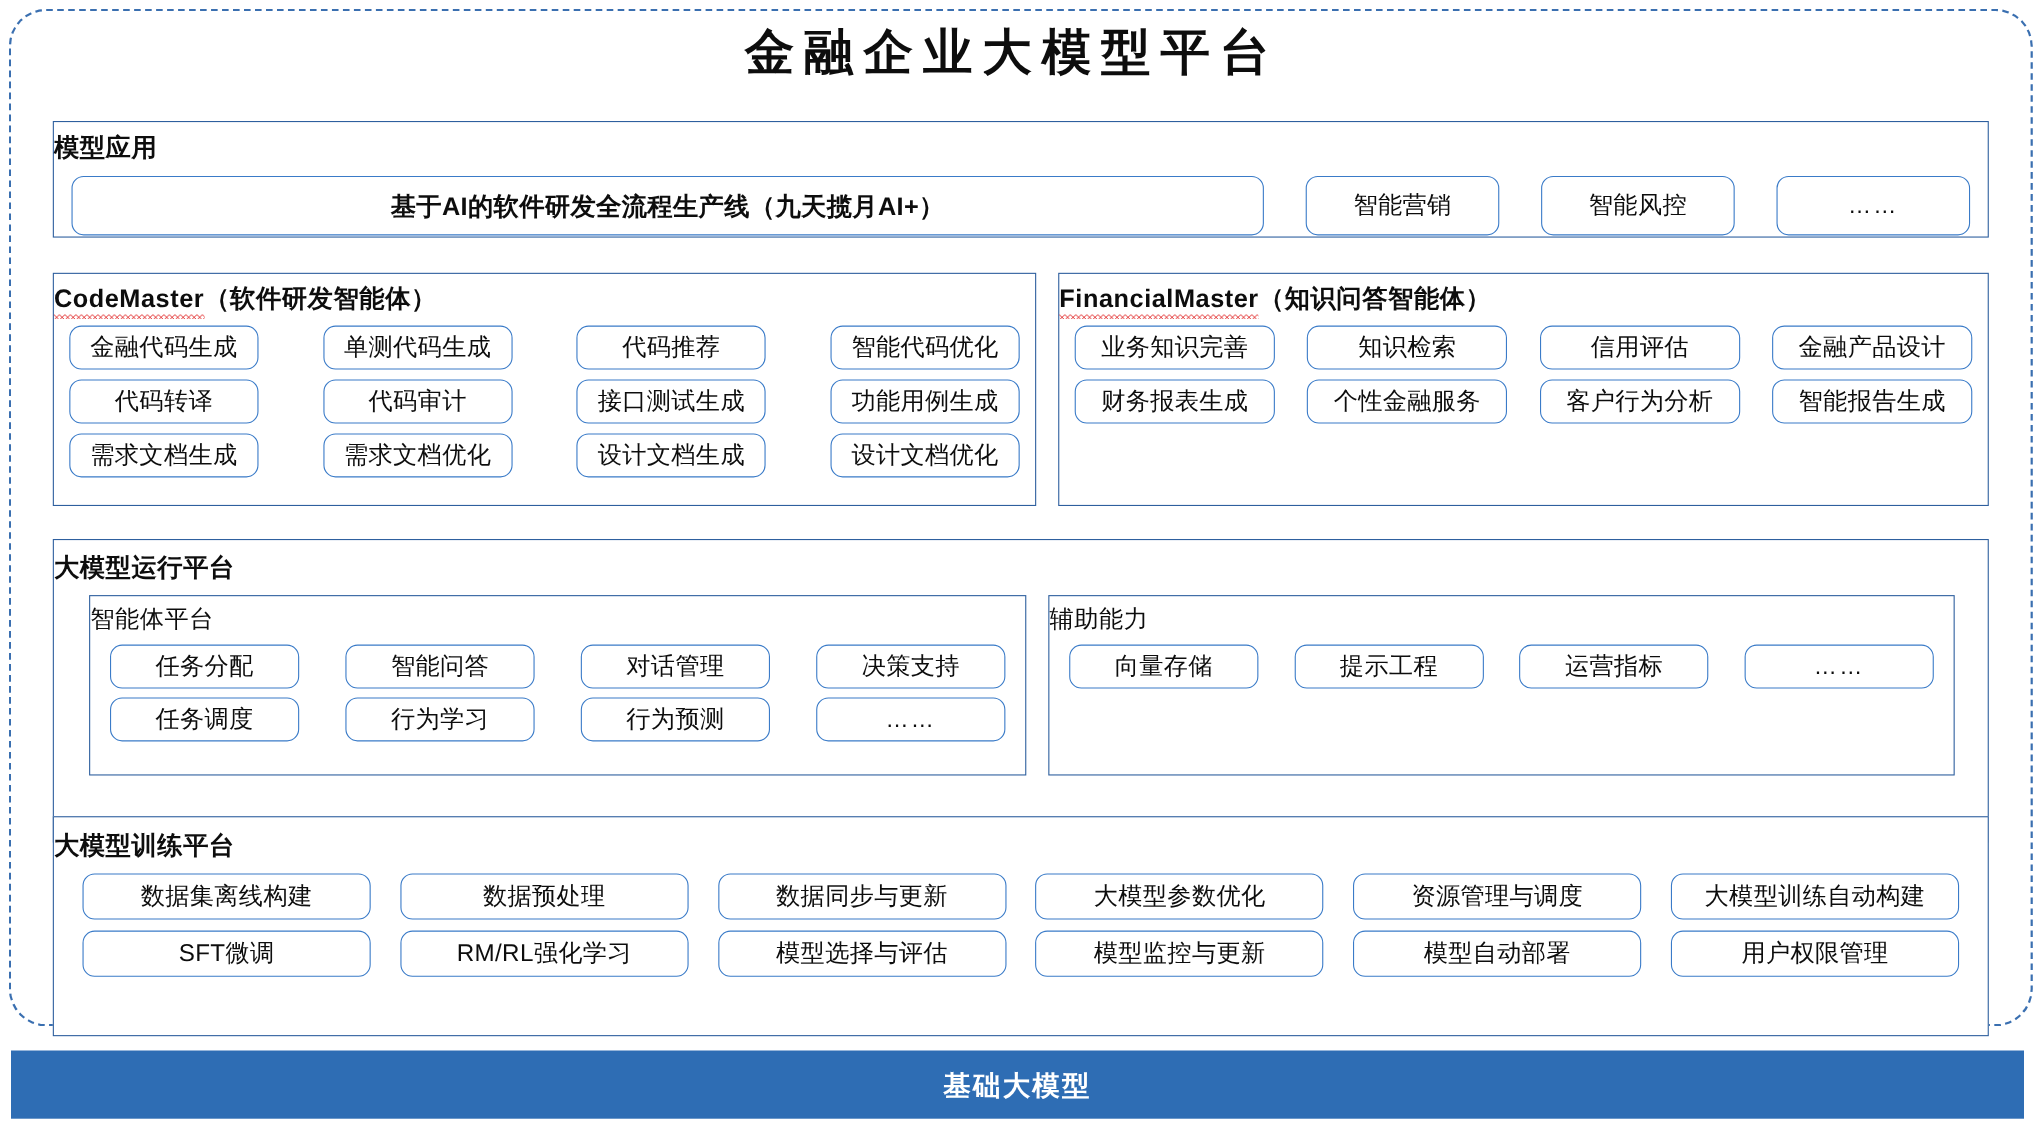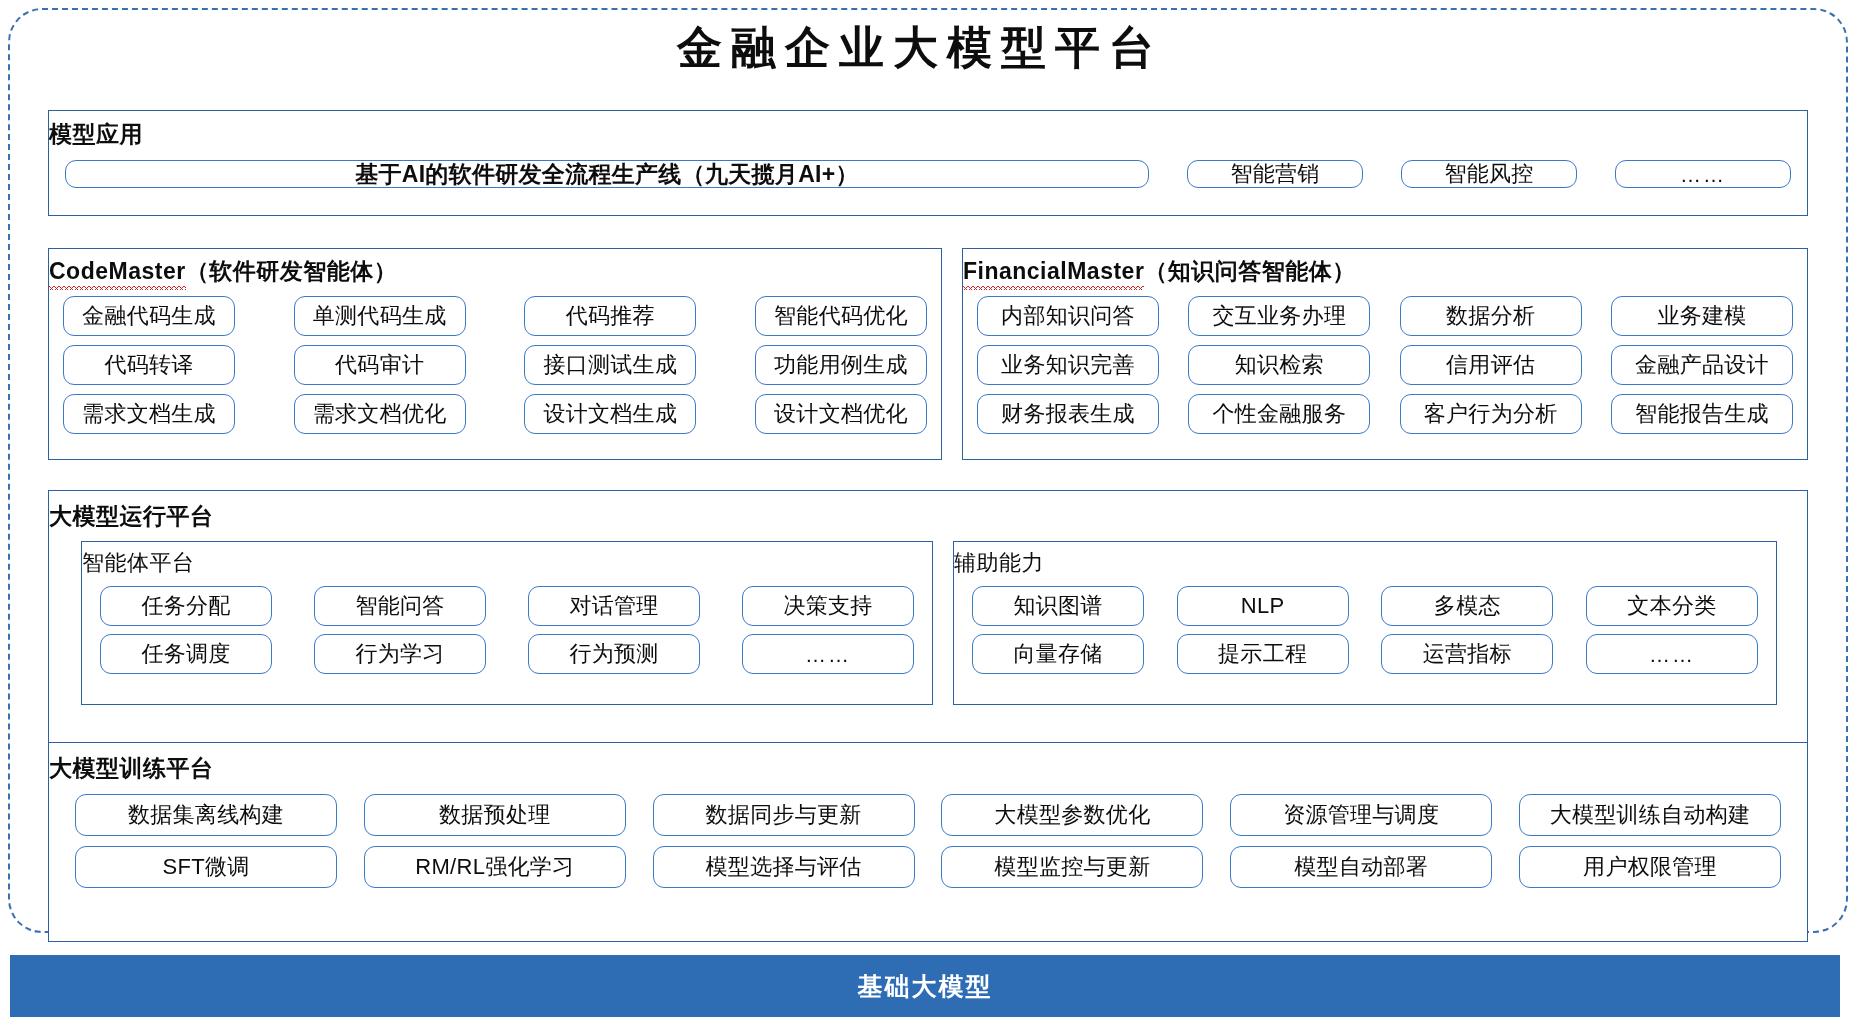--- a/index.html
+++ b/index.html
@@ -117,21 +117,21 @@
   }
   .chip.ellipsis {
     letter-spacing: 2px;
     font-size: 21px;
   }
 
   
   #sec-apps { left: 48px; top: 110px; width: 1760px; height: 106px; }
   #sec-apps .panel-title { margin-top: 8px; }
   #sec-apps .chip-row { margin: 10px 16px 0 16px; }
-  #sec-apps .chip { height: 28px; }
+  #sec-apps .chip { height: 54px; }
   #chip-pipeline { width: 1084px; }
   #sec-apps .chip.small { width: 176px; }
 
   
   #sec-codemaster { left: 48px; top: 248px; width: 894px; height: 212px; }
   #sec-financialmaster { left: 962px; top: 248px; width: 846px; height: 212px; }
   .agent-panel .panel-title { margin-top: 7px; }
   .agent-panel .chip-row { margin: 9px 14px 0 14px; }
   .agent-panel .chip { height: 40px; }
 
@@ -216,26 +216,20 @@
     <div class="chip-row">
       <div class="chip">需求文档生成</div>
       <div class="chip">需求文档优化</div>
       <div class="chip">设计文档生成</div>
       <div class="chip">设计文档优化</div>
     </div>
   </div>
 
   <div class="panel agent-panel" id="sec-financialmaster">
     <div class="panel-title"><span class="spellcheck">FinancialMaster</span><span>（知识问答智能体）</span></div>
-    <div class="chip-row">
-      <div class="chip">内部知识问答</div>
-      <div class="chip">交互业务办理</div>
-      <div class="chip">数据分析</div>
-      <div class="chip">业务建模</div>
-    </div>
     <div class="chip-row">
       <div class="chip">业务知识完善</div>
       <div class="chip">知识检索</div>
       <div class="chip">信用评估</div>
       <div class="chip">金融产品设计</div>
     </div>
     <div class="chip-row">
       <div class="chip">财务报表生成</div>
       <div class="chip">个性金融服务</div>
       <div class="chip">客户行为分析</div>
@@ -258,26 +252,20 @@
         <div class="chip">任务调度</div>
         <div class="chip">行为学习</div>
         <div class="chip">行为预测</div>
         <div class="chip ellipsis">……</div>
       </div>
     </div>
 
     <div class="subpanel" id="sub-aux">
       <div class="panel-title sub">辅助能力</div>
       <div class="chip-row">
-        <div class="chip">知识图谱</div>
-        <div class="chip">NLP</div>
-        <div class="chip">多模态</div>
-        <div class="chip">文本分类</div>
-      </div>
-      <div class="chip-row">
         <div class="chip">向量存储</div>
         <div class="chip">提示工程</div>
         <div class="chip">运营指标</div>
         <div class="chip ellipsis">……</div>
       </div>
     </div>
   </div>
 
   <div class="panel" id="sec-training">
     <div class="panel-title">大模型训练平台</div>

